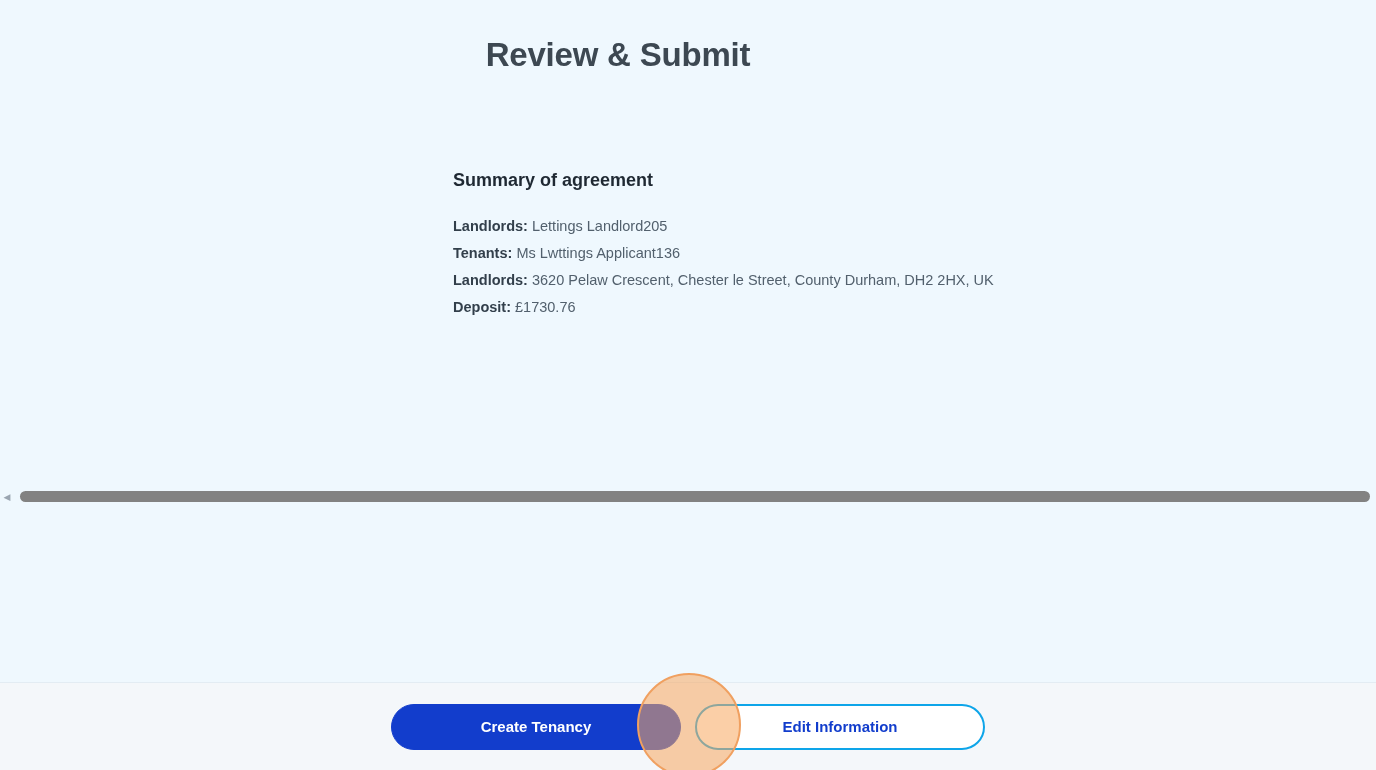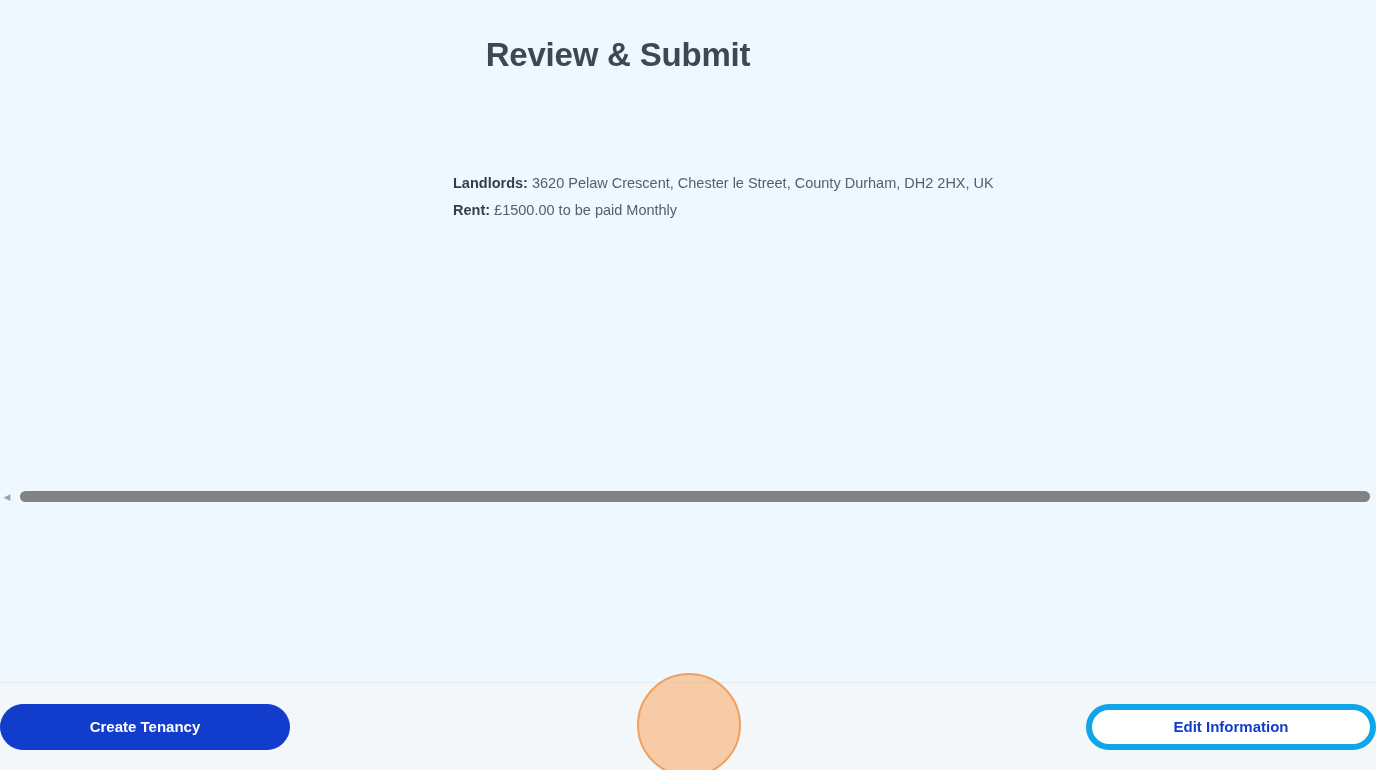--- a/index.html
+++ b/index.html
@@ -106,21 +106,21 @@
   .bottom-bar {
     position: absolute;
     left: 0;
     bottom: 0;
     width: 1376px;
     height: 88px;
     background: #f4f7fa;
     border-top: 1px solid #e3ecf3;
     display: flex;
     align-items: center;
-    justify-content: space-between;
+    justify-content: center;
     gap: 14px;
   }
 
   .btn {
     height: 46px;
     min-width: 290px;
     border-radius: 24px;
     font-size: 15px;
     font-weight: bold;
     display: flex;
@@ -130,21 +130,21 @@
     user-select: none;
   }
   .btn-primary {
     background: #123dcc;
     color: #ffffff;
     border: 1px solid #123dcc;
   }
   .btn-secondary {
     background: #ffffff;
     color: #123dcc;
-    border: 6px solid #0ea5e9;
+    border: 2px solid #0ea5e9;
   }
 
   
   .click-highlight {
     position: absolute;
     left: 637px;
     top: 673px;
     width: 104px;
     height: 104px;
     border-radius: 50%;
@@ -154,34 +154,43 @@
   }
 </style>
 </head>
 <body>
 
 <div class="screen">
 
   <div class="page-title">Review &amp; Submit</div>
 
   <div class="summary">
-
-
+    <div class="summary-heading">Summary of agreement</div>
+
+    <div class="summary-row">
+      <span class="lbl">Landlords:</span>
+      <span class="val">Lettings Landlord205</span>
+    </div>
+
+    <div class="summary-row">
+      <span class="lbl">Tenants:</span>
+      <span class="val">Ms Lwttings Applicant136</span>
+    </div>
 
     <div class="summary-row">
       <span class="lbl">Landlords:</span>
       <span class="val">3620 Pelaw Crescent, Chester le Street, County Durham, DH2 2HX, UK</span>
     </div>
 
 
-
-    <div class="summary-row">
-      <span class="lbl">Rent:</span>
-      <span class="val">£1500.00 to be paid Monthly</span>
-    </div>
+    <div class="summary-row">
+      <span class="lbl">Deposit:</span>
+      <span class="val">£1730.76</span>
+    </div>
+
   </div>
 
   <div class="hscroll">
     <div class="arrow">◀</div>
     <div class="track">
       <div class="thumb"></div>
     </div>
   </div>
 
   <div class="bottom-bar">

